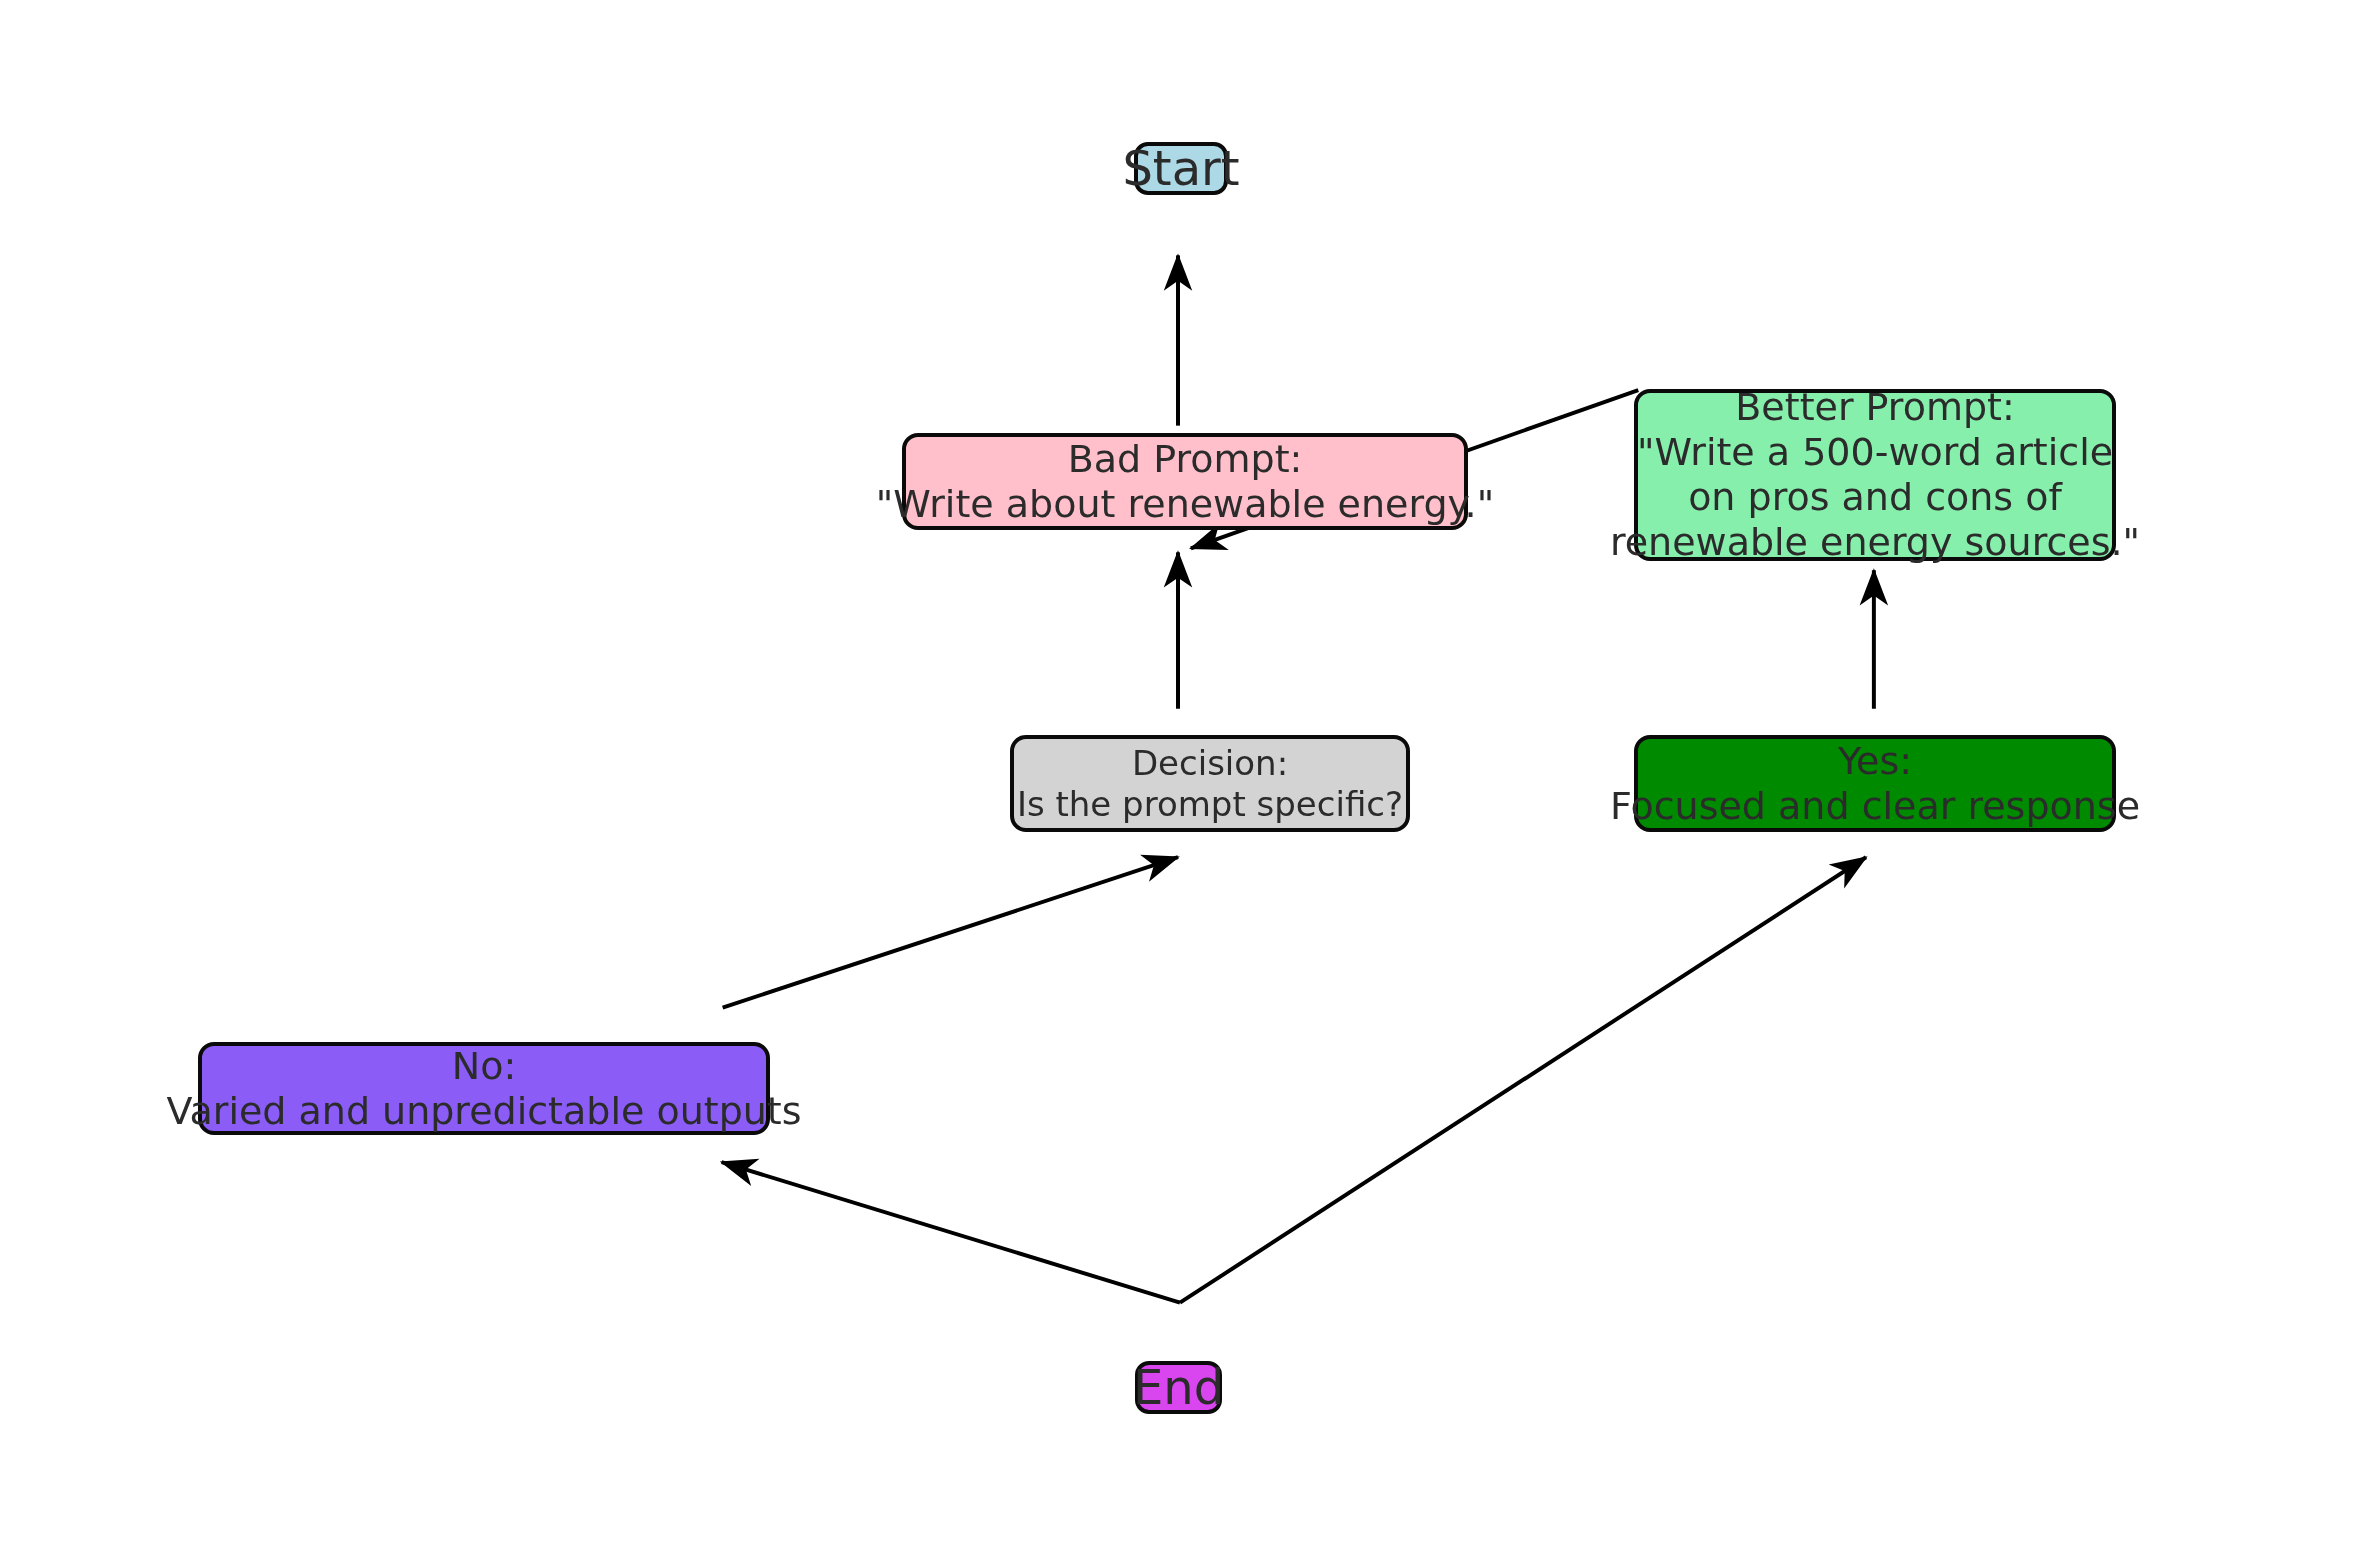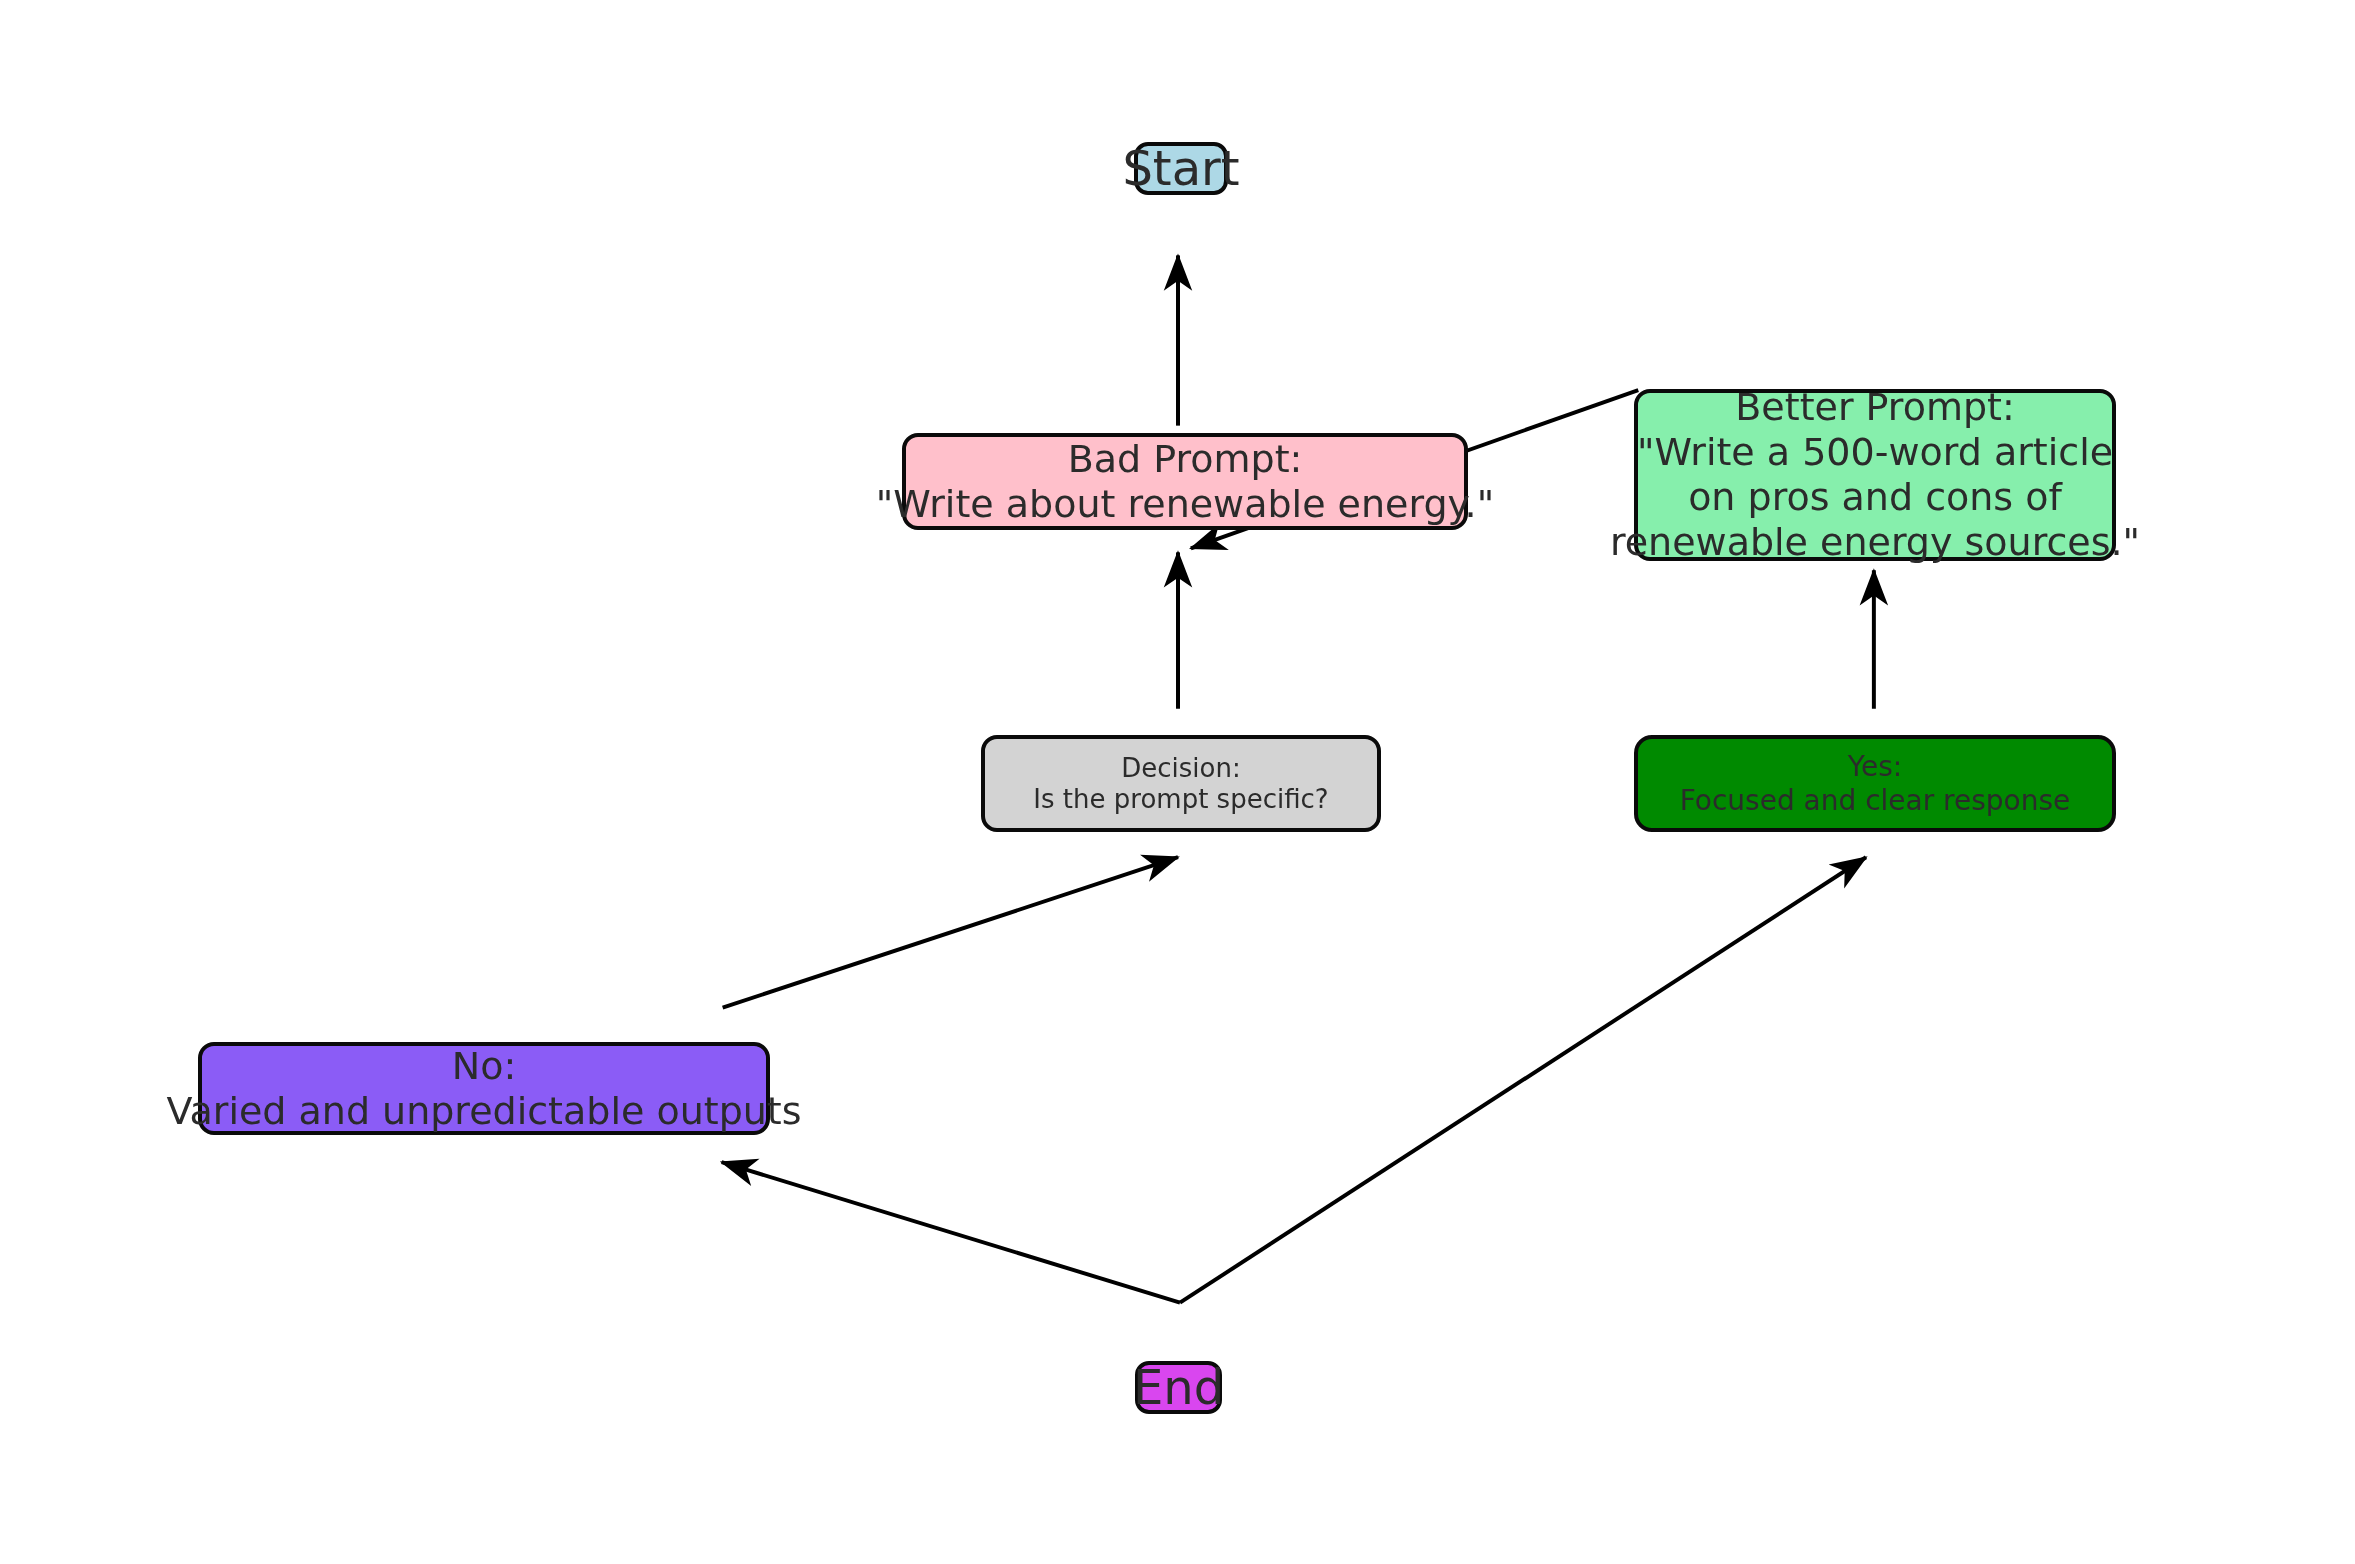--- a/index.html
+++ b/index.html
@@ -54,26 +54,26 @@
   .node-bad {
     background: #ffc0cb;
     font-size: 38px;
   }
   .node-better {
     background: #90ee90;
     font-size: 38px;
   }
   .node-decision {
     background: #d3d3d3;
-    font-size: 26px;
+    font-size: 34px;
+    margin-left: 29px;
   }
   .node-yes {
     background: #008a00;
-    font-size: 28px;
-    border-radius: 18px;
+    font-size: 38px;
   }
   .node-no {
     background: #ff0000;
     font-size: 38px;
   }
   .overflow-text {
     white-space: pre;
     overflow: visible;
   }
 </style>

